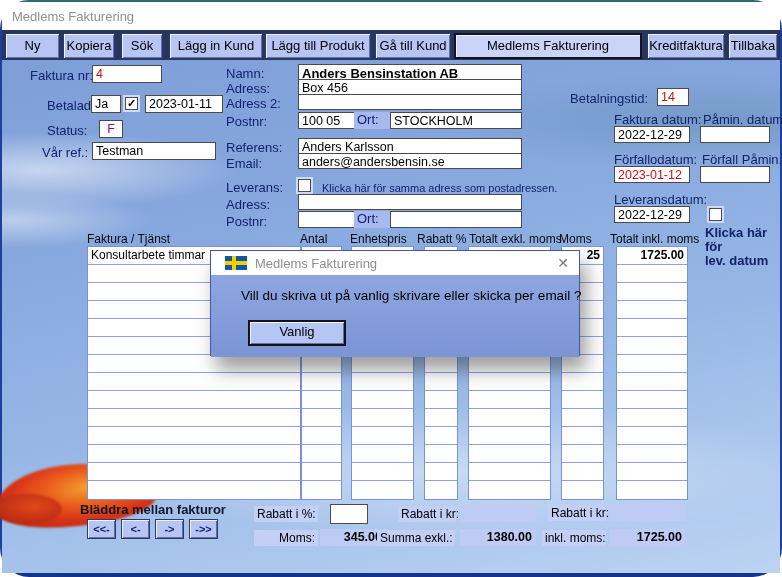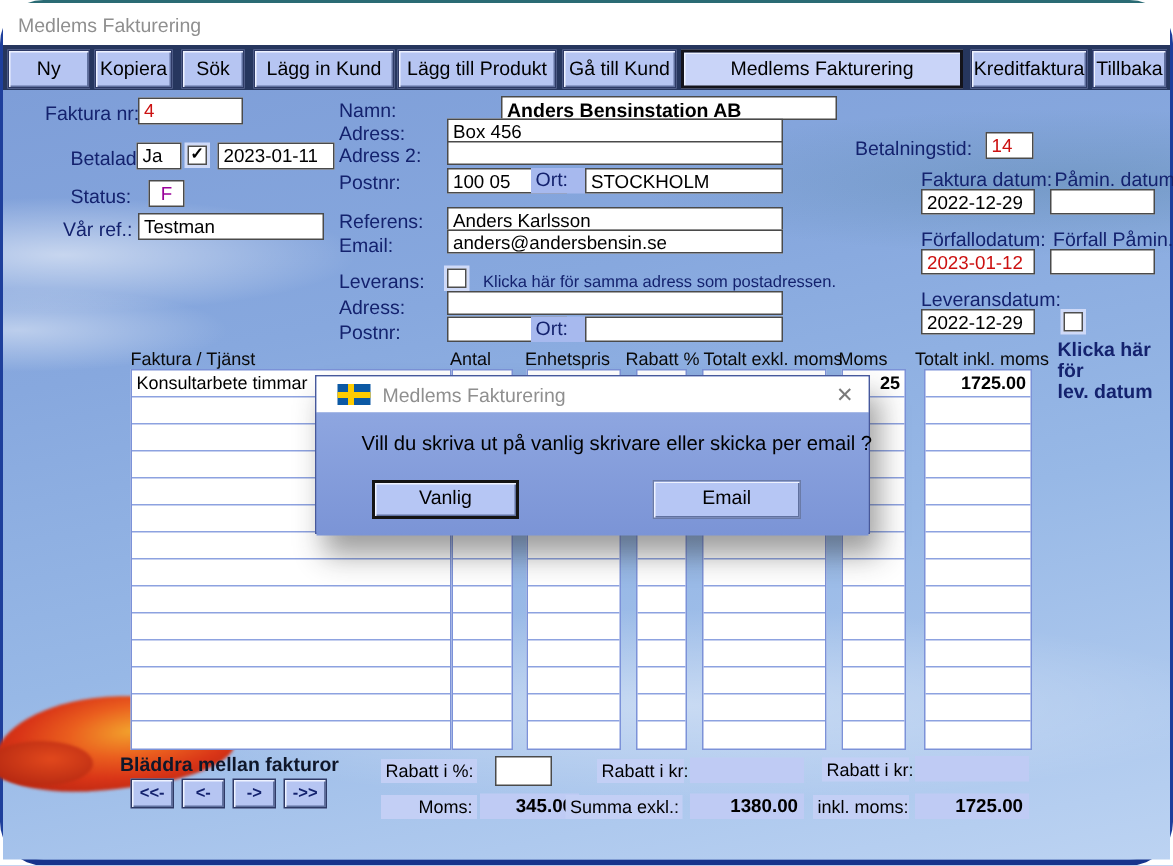--- a/index.html
+++ b/index.html
@@ -41,21 +41,21 @@
   #tulip2 { left:-10px; top:492px; width:70px; height:30px;
     background:radial-gradient(ellipse at 60% 40%, #e1481c, #a81e0e); border-radius:50%; }
 
   
   .lbl { position:absolute; color:#14226e; font-size:13px; white-space:nowrap; z-index:2; }
   .lbl.small { font-size:11px; }
   .field { position:absolute; background:#fff; border:1px solid #4a4a4a; font-size:12.5px; color:#000;
            padding:1px 3px; white-space:nowrap; overflow:hidden; z-index:2; }
   .field.red { color:#cc1111; }
   .field.purple { color:#990099; text-align:center; }
-  .field.bold { font-weight:bold;margin-left:36px; }
+  .field.bold { font-weight:bold; }
   .cb { position:absolute; width:13px; height:13px; background:#fff; border:1px solid #4e4e4e;
         box-shadow:0 0 0 2px #cfdaf8; font-weight:bold; font-size:11px; line-height:11px;
         text-align:center; color:#000; z-index:2; }
   .patch { position:absolute; background:#a7b9ee; color:#14226e; font-size:13px; padding:0 3px; z-index:2; }
 
   
   .thead { position:absolute; color:#0a0a0a; font-size:12px; white-space:nowrap; z-index:2; }
   #grid { position:absolute; left:85px; top:244px; width:601px; height:254px; z-index:2; }
   .gcol { position:absolute; top:0; border:1px solid #7c92d8; background:#fff; }
   .gcell { height:18px; border-bottom:1px solid #8da2e0; font-size:12px; padding:1px 3px; overflow:hidden; white-space:nowrap; }
@@ -298,21 +298,20 @@
 
   <div id="dialog">
     <div id="dlg-title">
       <div id="dlg-flag"></div>
       <span class="dt">Medlems Fakturering</span>
       <span id="dlg-close">✕</span>
     </div>
     <div id="dlg-body">
       <div id="dlg-msg">Vill du skriva ut på vanlig skrivare eller skicka per email ?</div>
       <div class="dbtn default" style="left:37px;width:98px">Vanlig</div>
-      <div class="dbtn" style="left:224px;width:99px">Email</div>
     </div>
   </div>
 
   <div id="browse">Bläddra mellan fakturor</div>
   <div class="nav" style="left:85px">&lt;&lt;-</div>
   <div class="nav" style="left:119px">&lt;-</div>
   <div class="nav" style="left:153px">-&gt;</div>
   <div class="nav" style="left:187px">-&gt;&gt;</div>
 
   <div class="flbl" style="left:252px;top:504px;width:64px">Rabatt i %:</div>

